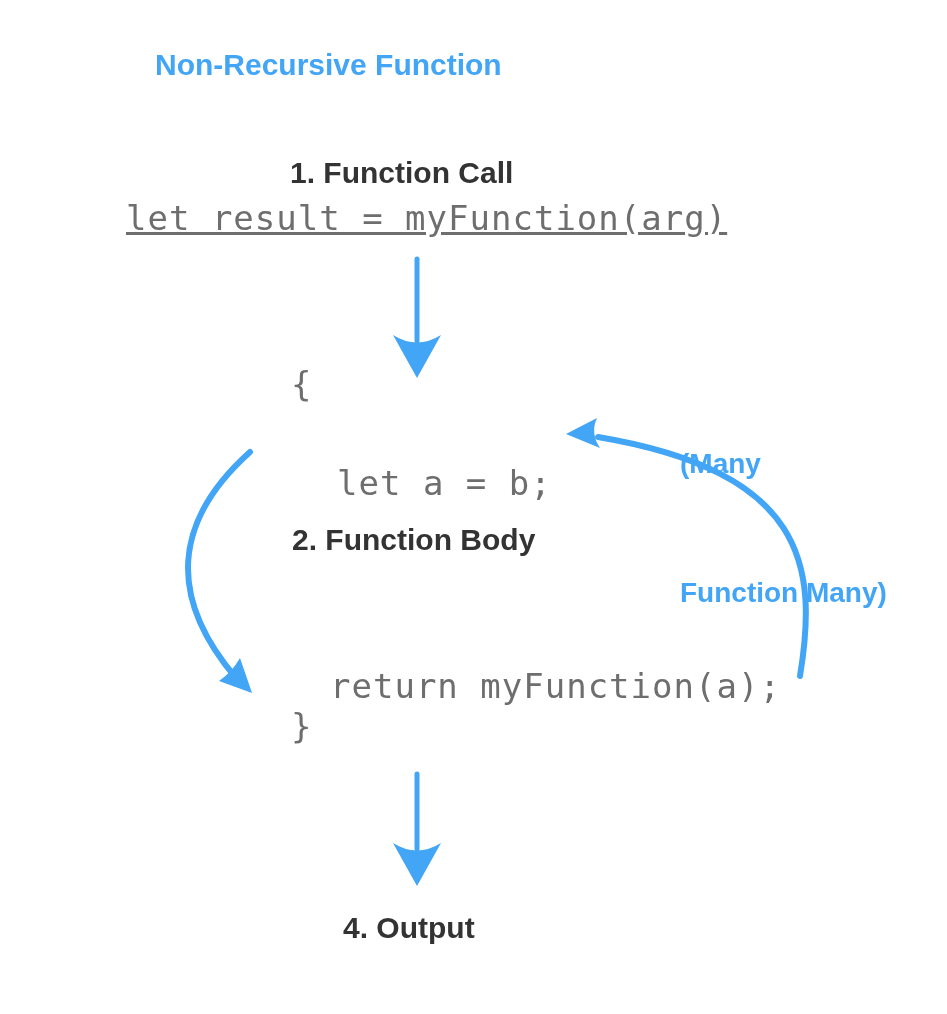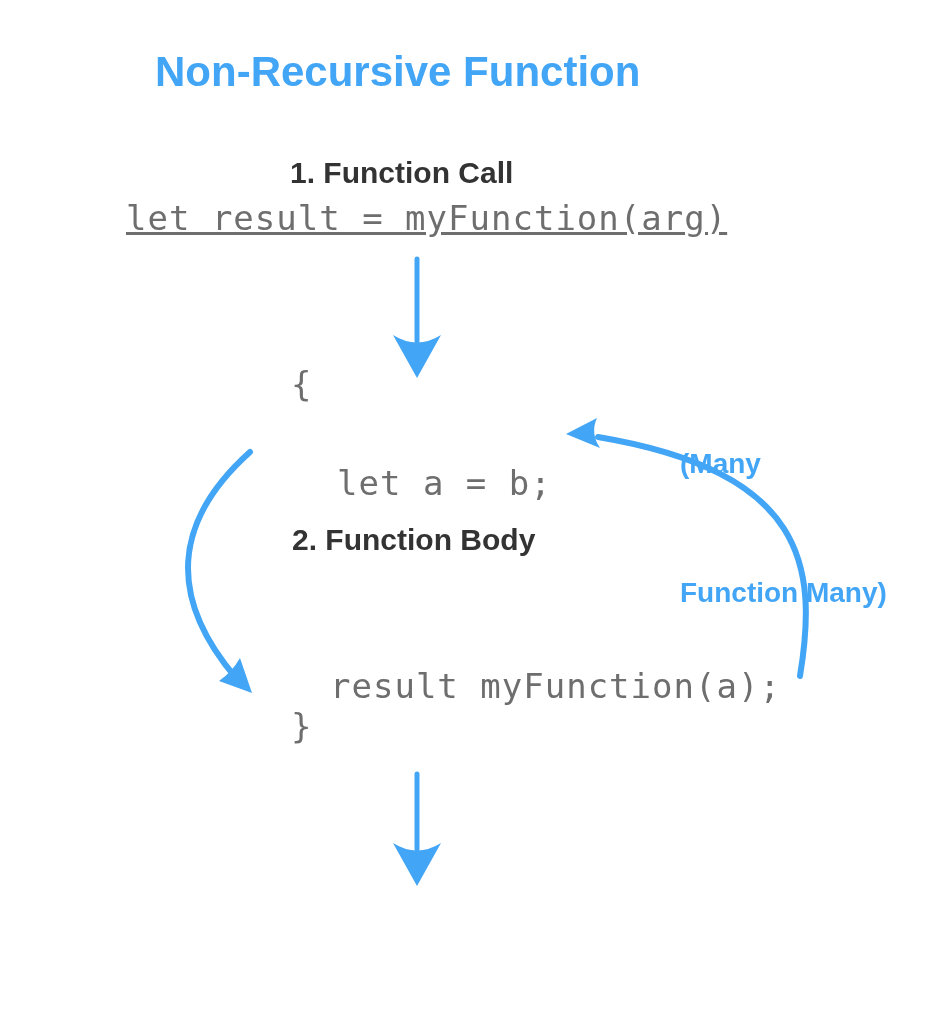--- a/index.html
+++ b/index.html
@@ -13,21 +13,21 @@
     position: relative;
     width: 947px;
     height: 1014px;
     background: var(--bg);
     font-family: "Liberation Sans", sans-serif;
     overflow: hidden;
   }
   .title {
     position: absolute;
     left: 155px; top: 48px;
-    font-size: 42px;
+    font-size: 30px;
     font-weight: bold;
     color: var(--accent);
     white-space: pre;
   }
   .step {
     position: absolute;
     font-size: 30px;
     font-weight: bold;
     color: var(--heading);
     white-space: pre;
@@ -82,23 +82,24 @@
   <div class="code brace-open">{</div>
   <div class="code code-body2">let a = b;</div>
 
   <div class="many-label">
     <div>(Many</div>
     <div>Function Many)</div>
   </div>
 
   <div class="step step2">2. Function Body</div>
 
-  <div class="code code-return">result myFunction(a);</div>
+  <div class="code code-return">return myFunction(a);</div>
   <div class="code brace-close">}</div>
 
+  <div class="step step4">4. Output</div>
 
   <svg class="arrow-layer" viewBox="0 0 947 1014">
 
     <g>
       <path class="arrow-stroke" stroke-width="5" d="M417 259 L417 341"></path>
       <path class="arrow-fill" d="M417 378 L393 335 Q417 350 441 335 Z"></path>
     </g>
 
     <g>
       <path class="arrow-stroke" stroke-width="6" d="M250 452 C 172 522, 168 598, 236 678"></path>

